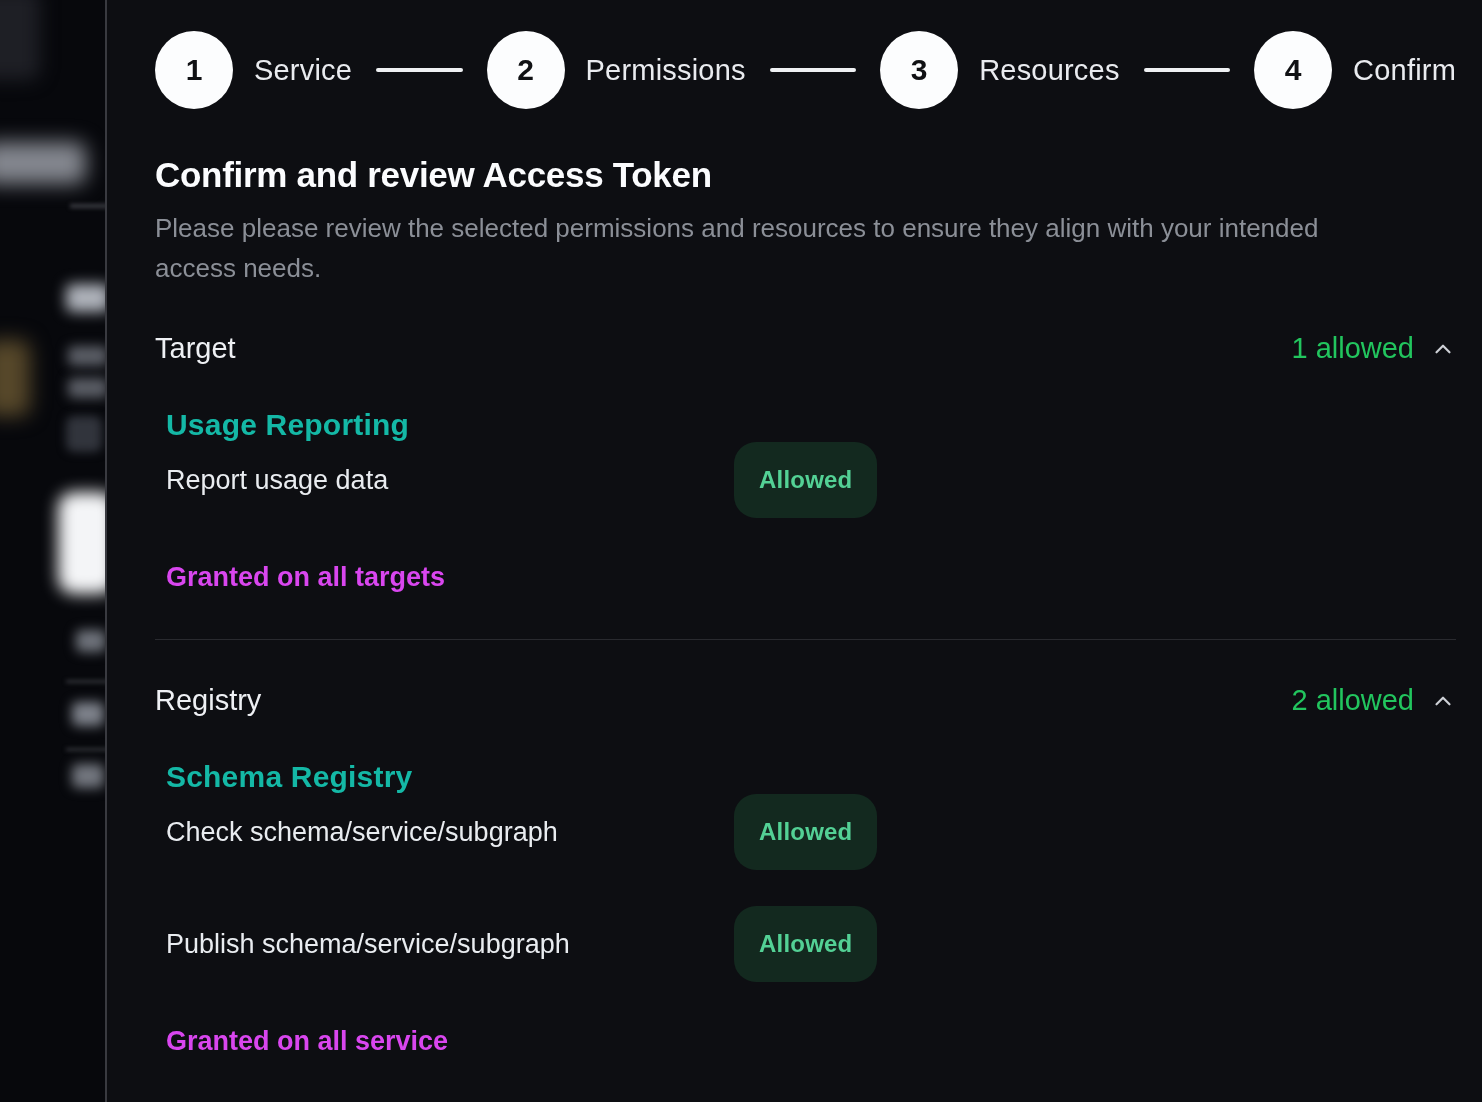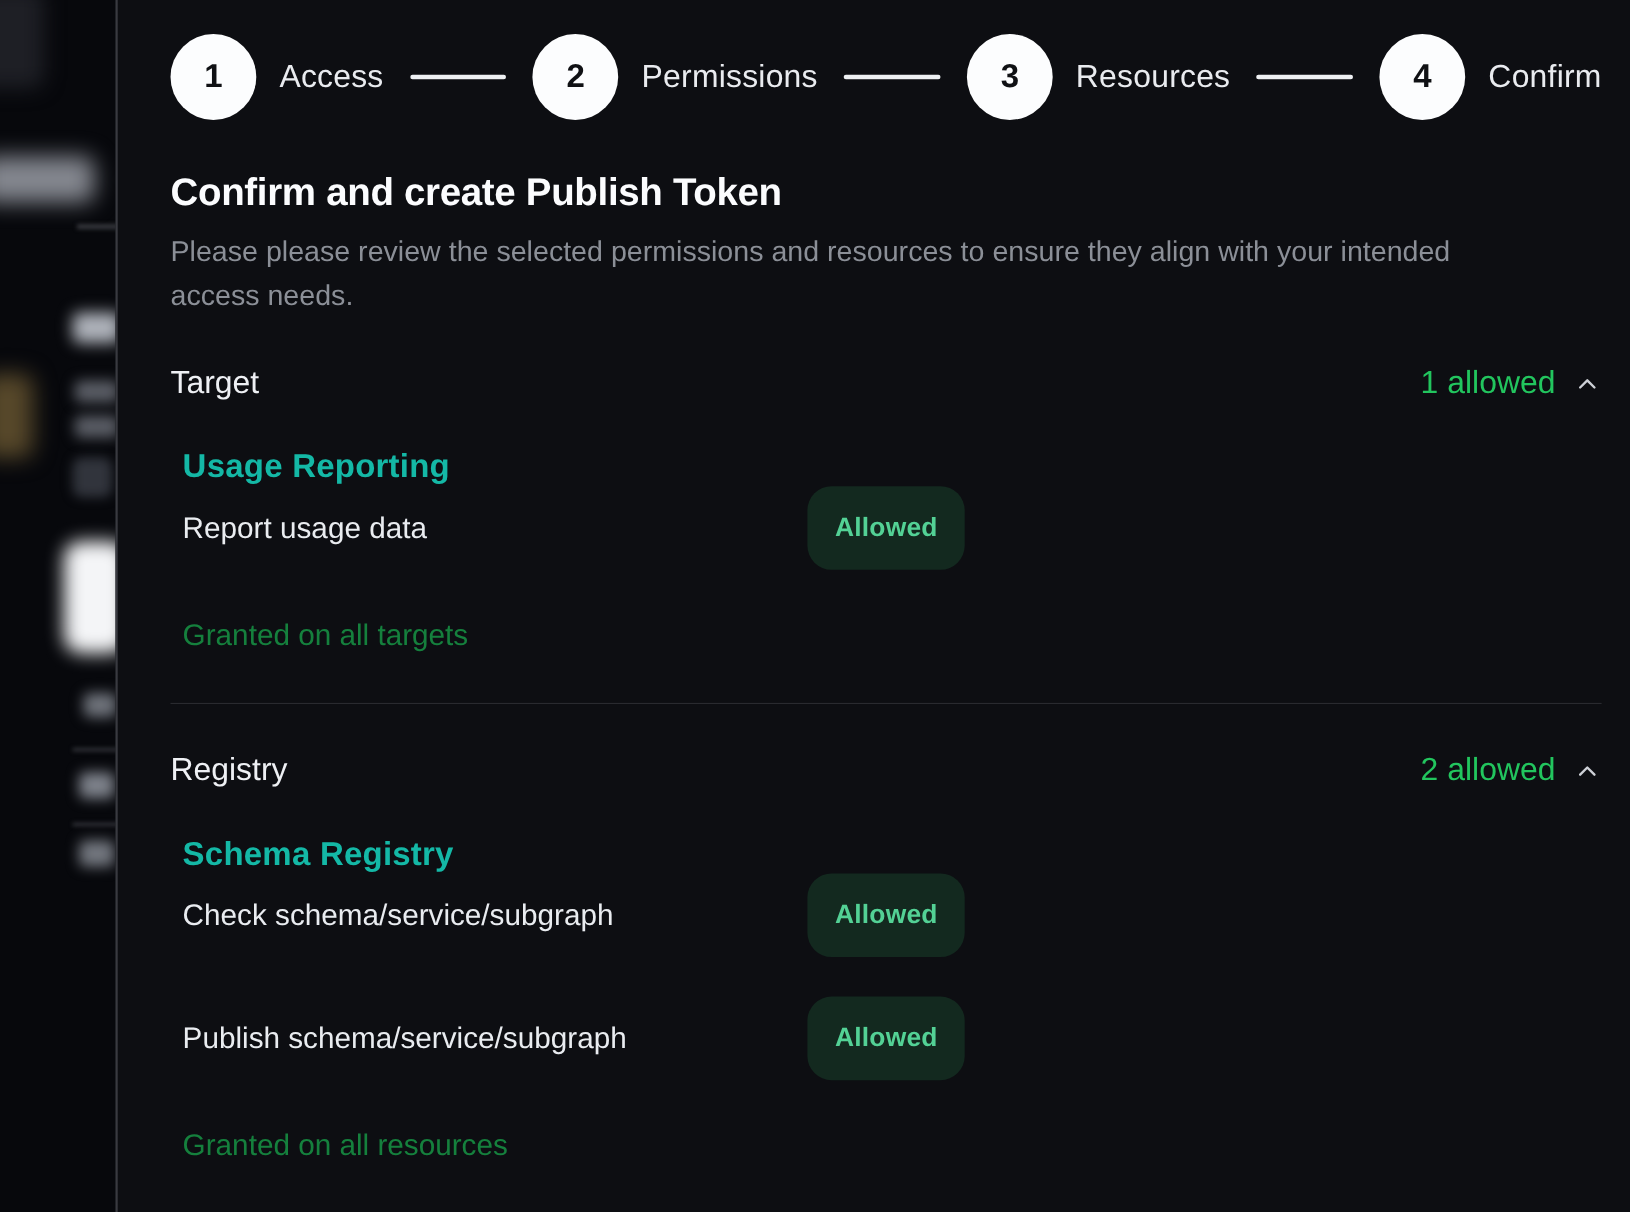--- a/index.html
+++ b/index.html
@@ -69,21 +69,21 @@
   .perm-row { display:flex; align-items:center; }
   .perm-row + .perm-row { margin-top:36px; }
   .perm-label { width:568px; font-size:27px; font-weight:400; color:#e9ecf0; }
   .badge {
     display:inline-flex; align-items:center; justify-content:center;
     background: var(--badge-bg, #13291f);
     color: var(--badge-text, #53d195);
     font-size:24px; font-weight:700;
     padding:24px 25px; border-radius:22px; letter-spacing:.2px;
   }
-  .granted-note { margin-top:44px; padding-left:11px; font-size:27px; color:#15803d; font-weight:400; }
+  .granted-note { margin-top:44px; padding-left:11px; font-size:27px; color:#d946ef; font-weight:700; }
 
   .divider { height:1px; background:#292a2f; margin-top:46px; }
   .divider.warm { background:#332f2a; }
 
   
   .footer { margin-top:36px; display:flex; justify-content:flex-end; align-items:center; gap:31px; }
   .btn {
     height:78px; border:none; border-radius:10px; cursor:pointer;
     font-family:inherit; font-size:26px; font-weight:600; letter-spacing:.2px;
     display:inline-flex; align-items:center; justify-content:center;
@@ -113,40 +113,40 @@
   <div class="blob b-u"></div>
   <div class="blob b-line3"></div>
   <div class="blob b-h"></div>
 </div>
 
 <div class="modal">
 
   <div class="stepper">
     <div class="step">
       <div class="step-circle">1</div>
-      <div class="step-label">Access</div>
+      <div class="step-label">Service</div>
     </div>
     <div class="connector"></div>
     <div class="step">
       <div class="step-circle">2</div>
       <div class="step-label">Permissions</div>
     </div>
     <div class="connector"></div>
     <div class="step">
       <div class="step-circle">3</div>
       <div class="step-label">Resources</div>
     </div>
     <div class="connector"></div>
     <div class="step">
       <div class="step-circle">4</div>
       <div class="step-label">Confirm</div>
     </div>
   </div>
 
-  <h1 class="title">Confirm and create Publish Token</h1>
+  <h1 class="title">Confirm and review Access Token</h1>
   <p class="subtitle">Please please review the selected permissions and resources to ensure they align with your intended access needs.</p>
 
   <div class="section">
     <div class="section-header">
       <div class="section-name">Target</div>
       <div class="section-right">
         <div class="section-count">1 allowed</div>
         <svg class="chevron" viewBox="0 0 24 24" fill="none" stroke="currentColor" stroke-width="2" stroke-linecap="round" stroke-linejoin="round">
             <polyline points="6 15 12 9 18 15"></polyline>
           </svg>
@@ -178,21 +178,21 @@
       <div class="group-heading">Schema Registry</div>
       <div class="perm-row">
         <div class="perm-label">Check schema/service/subgraph</div>
         <div class="badge">Allowed</div>
       </div>
       <div class="perm-row">
         <div class="perm-label">Publish schema/service/subgraph</div>
         <div class="badge">Allowed</div>
       </div>
     </div>
-    <div class="granted-note">Granted on all resources</div>
+    <div class="granted-note">Granted on all service</div>
   </div>
 
   <div class="divider warm"></div>
 
   <div class="footer">
     <button class="btn btn-secondary">Go back</button>
     <button class="btn btn-primary">Create Access Token</button>
   </div>
 
 </div>

